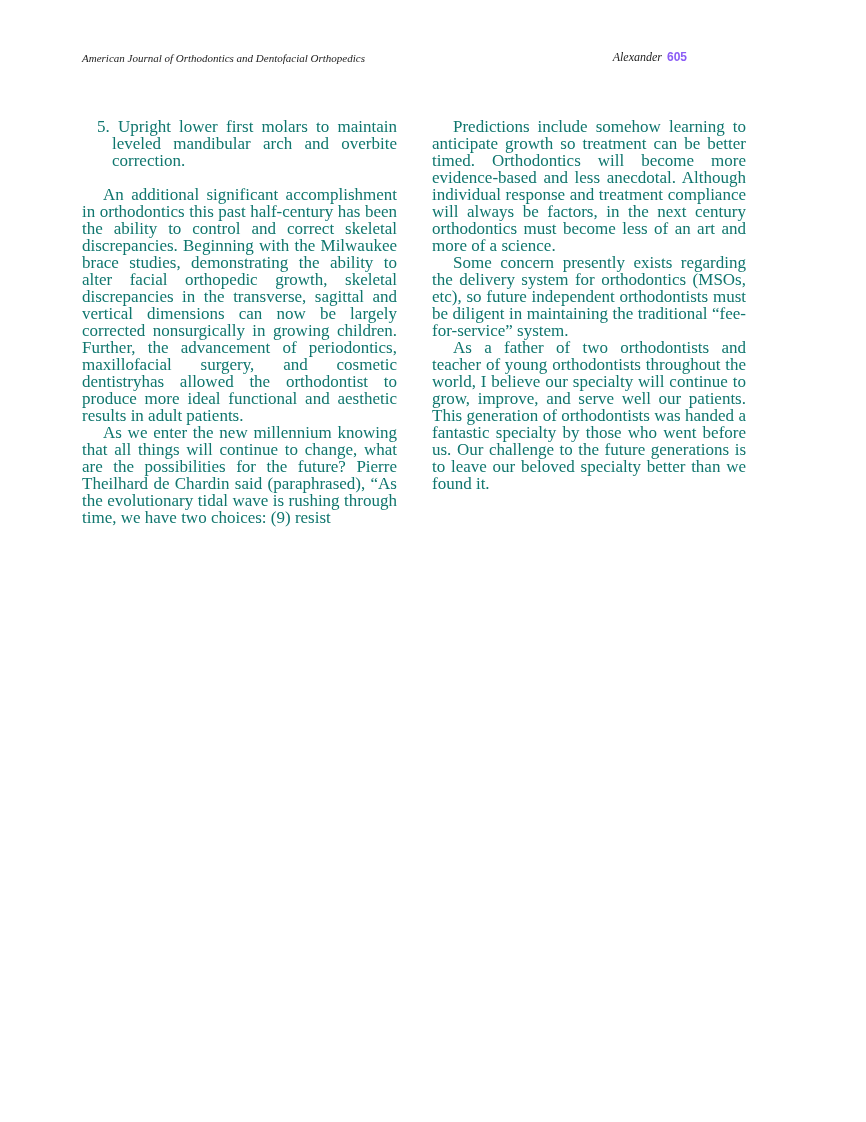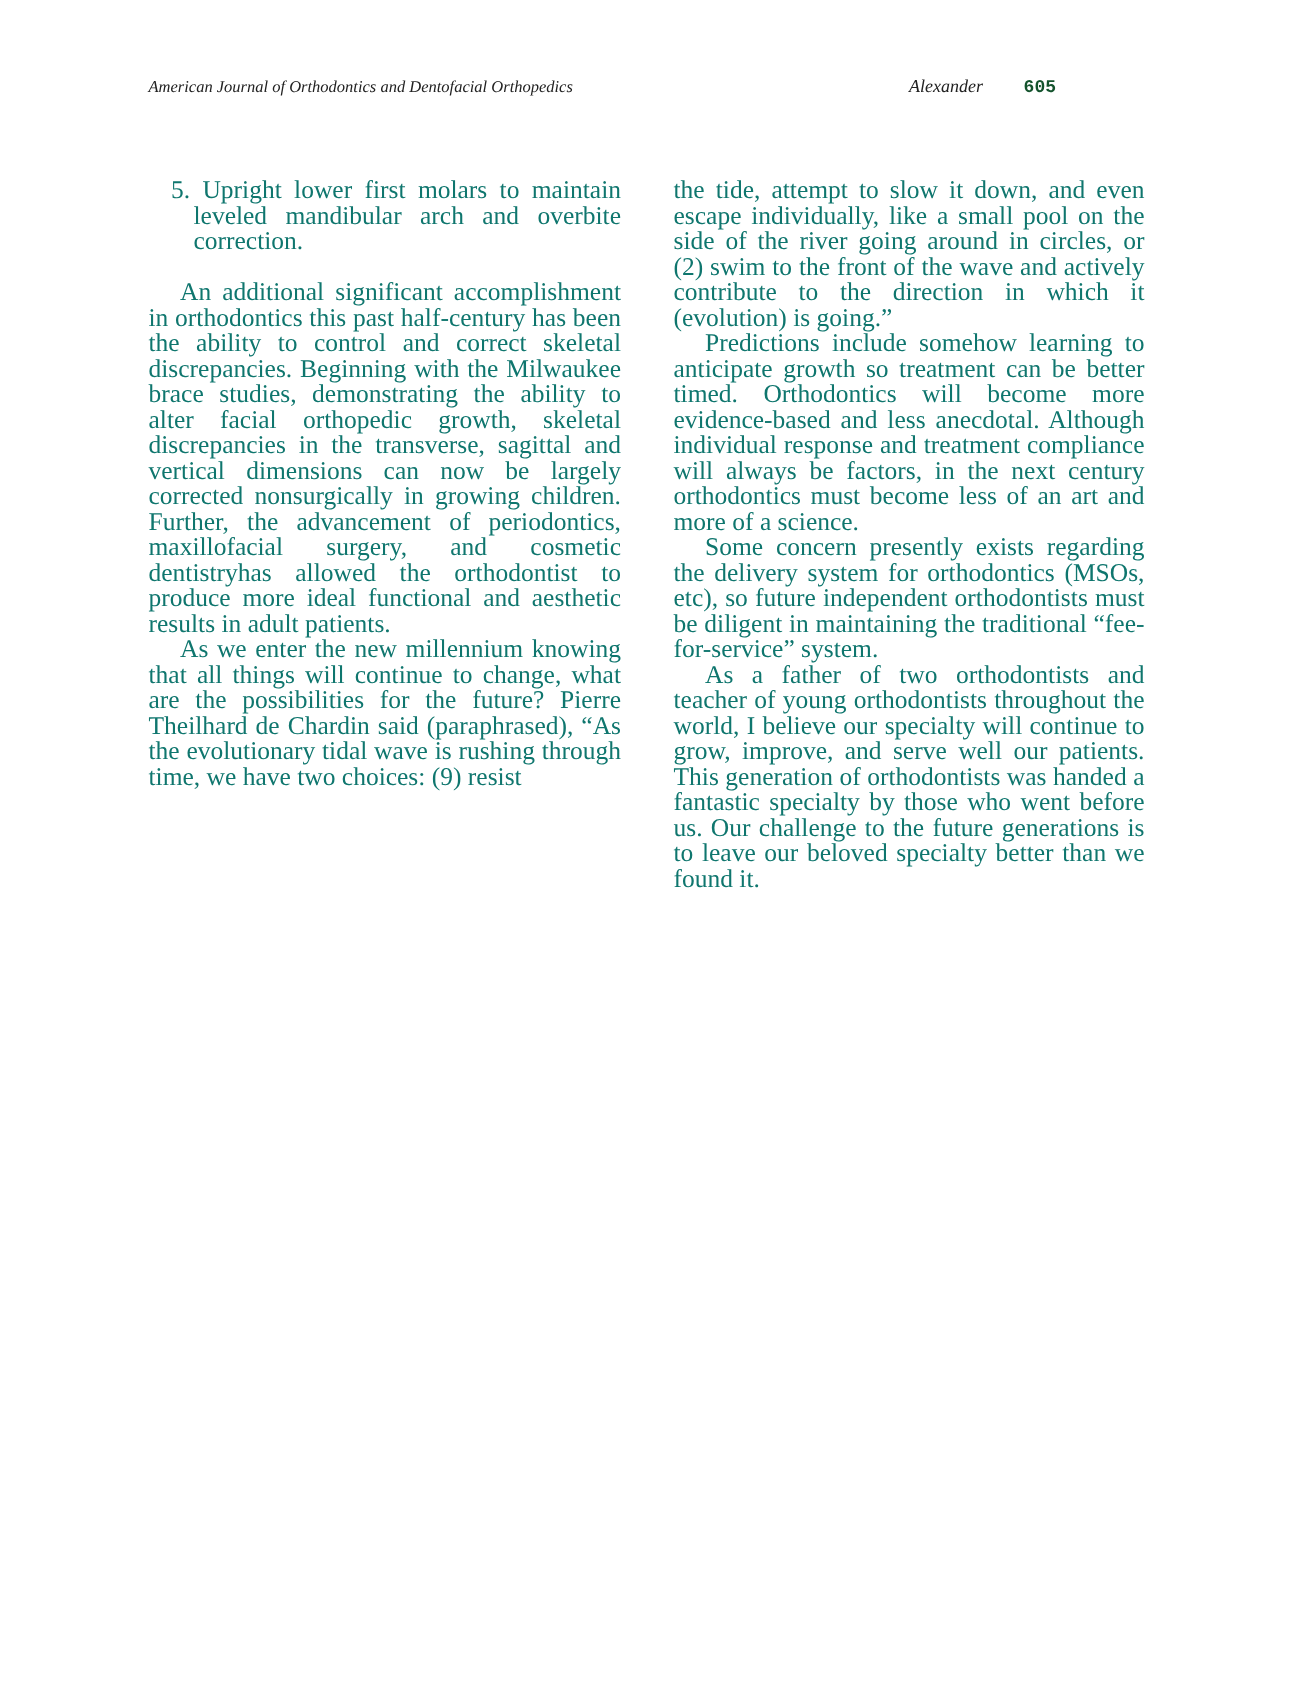--- a/index.html
+++ b/index.html
@@ -1,21 +1,21 @@
 <!DOCTYPE html>
 <html><head>
 <meta charset="utf-8">
 <style>
   html, body { margin: 0; padding: 0; background: #ffffff; }
   body { width: 866px; height: 1122px; position: relative; overflow: hidden; }
-  .page { position: absolute; left: 17px; top: 0; width: 808px; height: 1122px; background: #fff; color: #1a1a1a; }
+  .page { position: absolute; left: 0; top: 0; width: 808px; height: 1122px; background: #fff; color: #1a1a1a; }
   .hdr-left { position: absolute; left: 82px; top: 51px; font-family: "Liberation Serif", serif; font-style: italic; font-size: 11px; line-height: 15px; color: #222; }
   .hdr-right { position: absolute; right: 121px; top: 49px; font-family: "Liberation Serif", serif; font-size: 12px; line-height: 16px; color: #222; }
-  .hdr-right .author { font-style: italic; margin-right: 24px; }
-  .hdr-right .pageno { font-family: Liberation Mono, monospace; font-weight: bold; font-size: 12px; color: #14532d; }
+  .hdr-right .author { font-style: italic; margin-right: 2px; }
+  .hdr-right .pageno { font-family: Liberation Sans, sans-serif; font-weight: bold; font-size: 12px; color: #8b5cf6; }
   .col { position: absolute; top: 118px; font-family: Liberation Serif, serif; font-size: 17px; line-height: 17px; color: #0f766e; text-align: justify; }
   .col-left { left: 82px; width: 315px; }
   .col-right { left: 432px; width: 314px; }
   .col p { margin: 0; }
   .li { padding-left: 30px; text-indent: -15px; text-align: justify; }
   .li:first-child { text-indent: -15px; }
   .ind { text-indent: 21px; }
   .gap { height: 17px; }
 </style>
 </head>
@@ -31,18 +31,17 @@
   </div>
 
   <div class="col col-left">
     <p class="li">5. Upright lower first molars to maintain leveled mandibular arch and overbite correction.</p>
     <div class="gap"></div>
     <p class="ind">An additional significant accomplishment in orthodontics this past half-century has been the ability to control and correct skeletal discrepancies. Beginning with the Milwaukee brace studies, demonstrating the ability to alter facial orthopedic growth, skeletal discrepancies in the transverse, sagittal and vertical dimensions can now be largely corrected nonsurgically in growing children. Further, the advancement of periodontics, maxillofacial surgery, and cosmetic dentistryhas allowed the orthodontist to produce more ideal functional and aesthetic results in adult patients.</p>
     <p class="ind">As we enter the new millennium knowing that all things will continue to change, what are the possibilities for the future? Pierre Theilhard de Chardin said (paraphrased), “As the evolutionary tidal wave is rushing through time, we have two choices: (9) resist</p>
   </div>
 
   <div class="col col-right">
-    <p>the tide, attempt to slow it down, and even escape individually, like a small pool on the side of the river going around in circles, or (2) swim to the front of the wave and actively contribute to the direction in which it (evolution) is going.”</p>
     <p class="ind">Predictions include somehow learning to anticipate growth so treatment can be better timed. Orthodontics will become more evidence-based and less anecdotal. Although individual response and treatment compliance will always be factors, in the next century orthodontics must become less of an art and more of a science.</p>
     <p class="ind">Some concern presently exists regarding the delivery system for orthodontics (MSOs, etc), so future independent orthodontists must be diligent in maintaining the traditional “fee-for-service” system.</p>
     <p class="ind">As a father of two orthodontists and teacher of young orthodontists throughout the world, I believe our specialty will continue to grow, improve, and serve well our patients. This generation of orthodontists was handed a fantastic specialty by those who went before us. Our challenge to the future generations is to leave our beloved specialty better than we found it.</p>
   </div>
 </div>
 
 </body></html>

